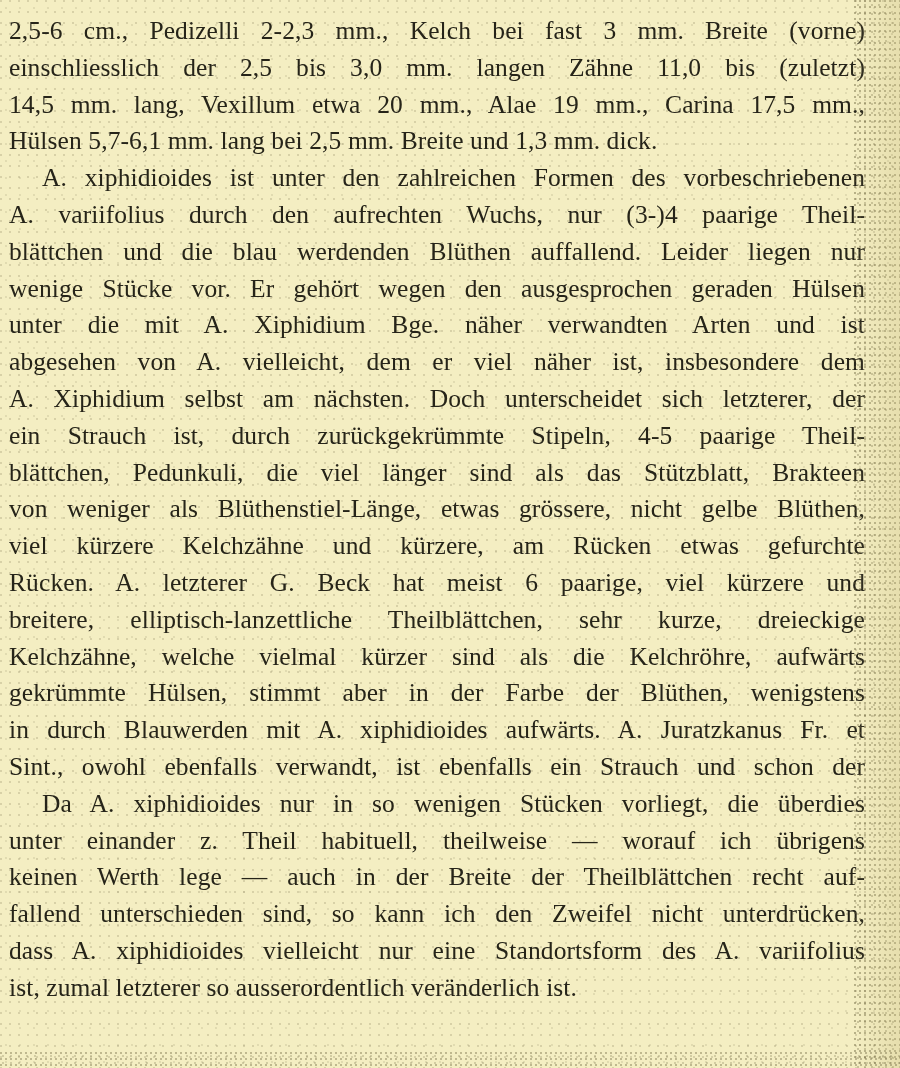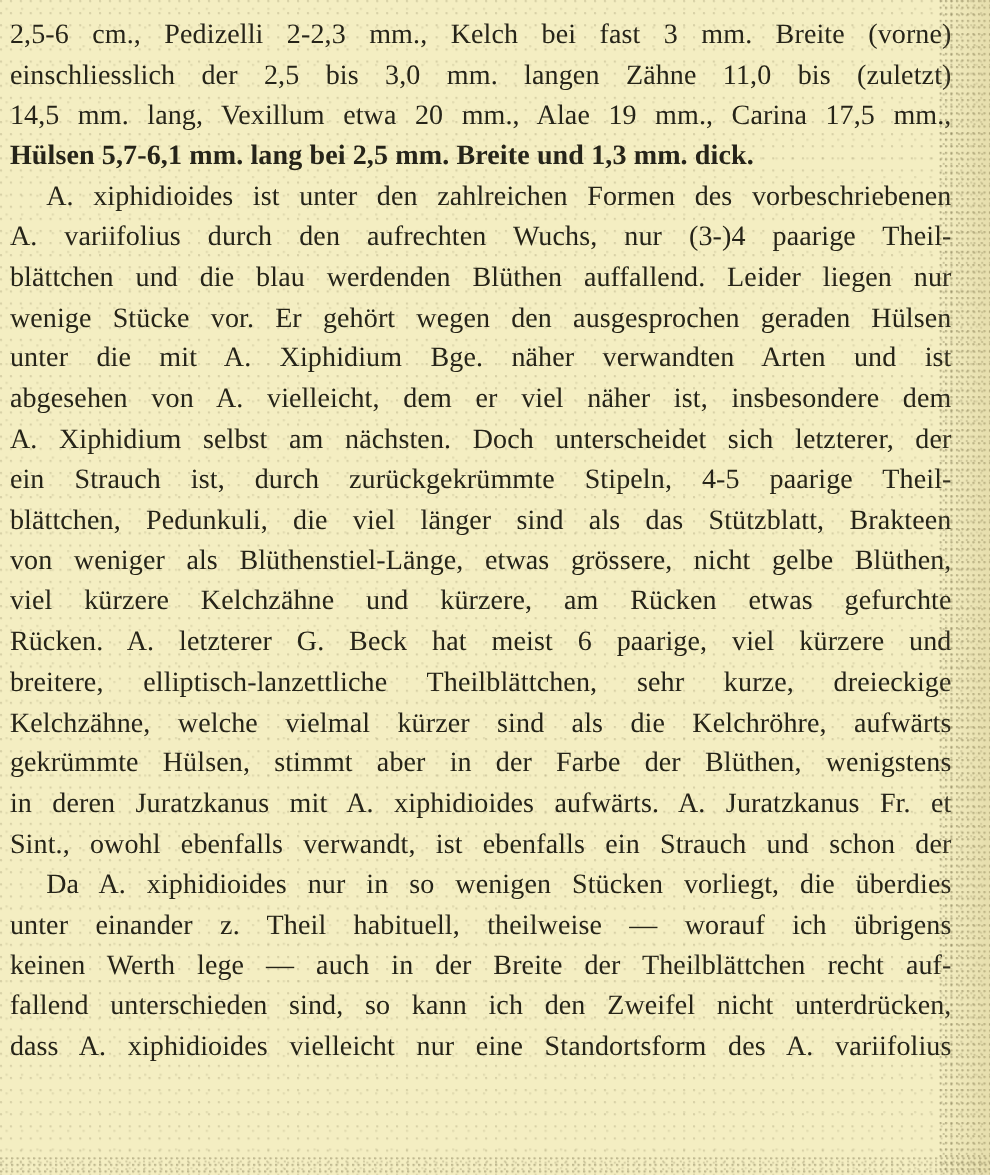--- a/index.html
+++ b/index.html
@@ -36,21 +36,20 @@
   }
   .par { margin: 0; padding: 0; }
   .line {
     text-align: justify;
     text-align-last: justify;
     height: 36.8px;
     white-space: normal;
   }
   .line.par-end {
     text-align-last: left;
-    font-weight: bold;
   }
   .par.indented .line.par-start {
     text-indent: 33px;
   }
   .it { }
   
   .edge-right {
     position: absolute;
     top: 0;
     right: 0;
@@ -99,26 +98,27 @@
         <div class="line"><span>abgesehen von </span><span class="it">A. vielleicht,</span><span> dem er viel näher ist, insbesondere dem</span></div>
         <div class="line"><span class="it">A. Xiphidium</span><span> selbst am nächsten. Doch unterscheidet sich letzterer, der</span></div>
         <div class="line"><span>ein Strauch ist, durch zurückgekrümmte Stipeln, 4-5 paarige Theil-</span></div>
         <div class="line"><span>blättchen, Pedunkuli, die viel länger sind als das Stützblatt, Brakteen</span></div>
         <div class="line"><span>von weniger als Blüthenstiel-Länge, etwas grössere, nicht gelbe Blüthen,</span></div>
         <div class="line"><span>viel kürzere Kelchzähne und kürzere, am Rücken etwas gefurchte</span></div>
         <div class="line"><span>Rücken. </span><span class="it">A. letzterer</span><span> G. Beck hat meist 6 paarige, viel kürzere und</span></div>
         <div class="line"><span>breitere, elliptisch-lanzettliche Theilblättchen, sehr kurze, dreieckige</span></div>
         <div class="line"><span>Kelchzähne, welche vielmal kürzer sind als die Kelchröhre, aufwärts</span></div>
         <div class="line"><span>gekrümmte Hülsen, stimmt aber in der Farbe der Blüthen, wenigstens</span></div>
-        <div class="line"><span>in deren Juratzkanus mit </span><span class="it">A. xiphidioides</span><span> aufwärts. </span><span class="it">A. Juratzkanus</span><span> Fr. et</span></div>
+        <div class="line"><span>in durch Blauwerden mit </span><span class="it">A. xiphidioides</span><span> aufwärts. </span><span class="it">A. Juratzkanus</span><span> Fr. et</span></div>
         <div class="line"><span>Sint., owohl ebenfalls verwandt, ist ebenfalls ein Strauch und schon der</span></div>
       </div>
       <div class="par indented">
         <div class="line par-start"><span>Da </span><span class="it">A. xiphidioides</span><span> nur in so wenigen Stücken vorliegt, die überdies</span></div>
         <div class="line"><span>unter einander z. Theil habituell, theilweise — worauf ich übrigens</span></div>
         <div class="line"><span>keinen Werth lege — auch in der Breite der Theilblättchen recht auf-</span></div>
         <div class="line"><span>fallend unterschieden sind, so kann ich den Zweifel nicht unterdrücken,</span></div>
         <div class="line"><span>dass </span><span class="it">A. xiphidioides</span><span> vielleicht nur eine Standortsform des </span><span class="it">A. variifolius</span></div>
+        <div class="line par-end"><span>ist, zumal letzterer so ausserordentlich veränderlich ist.</span></div>
       </div>
     </div>
   <div class="edge-right"></div>
   <div class="edge-bottom"></div>
 </div>
 
 </body></html>

